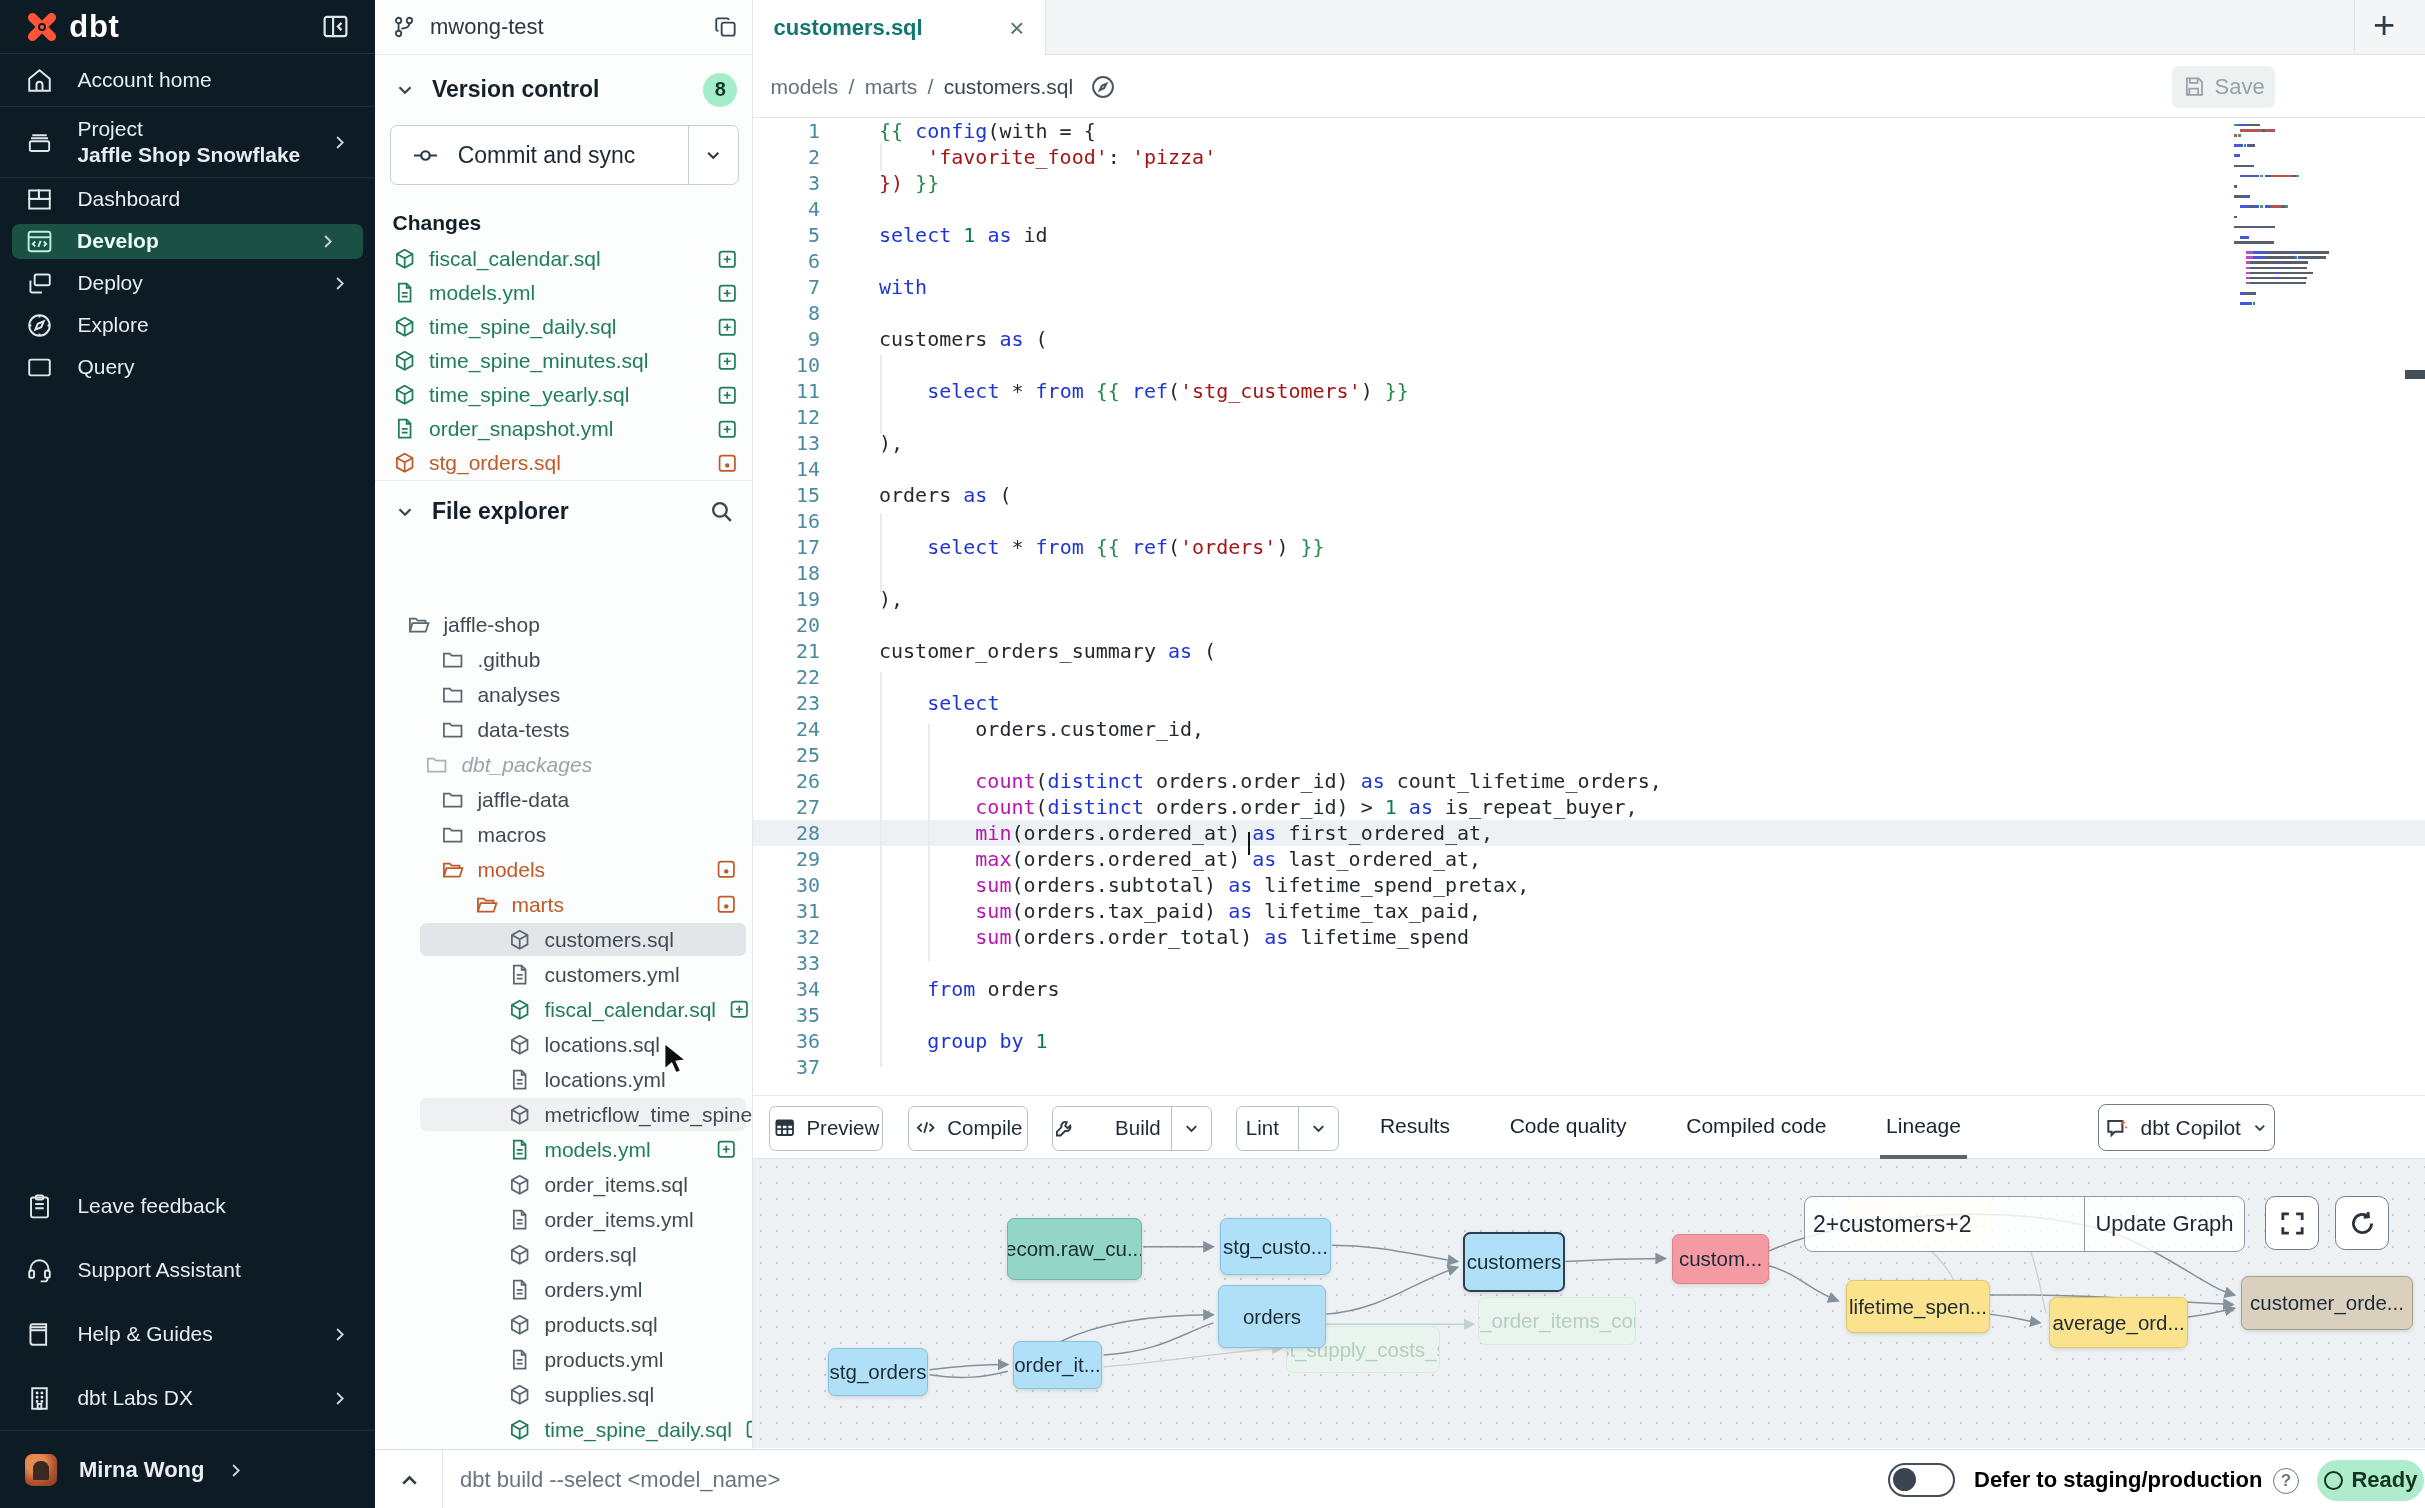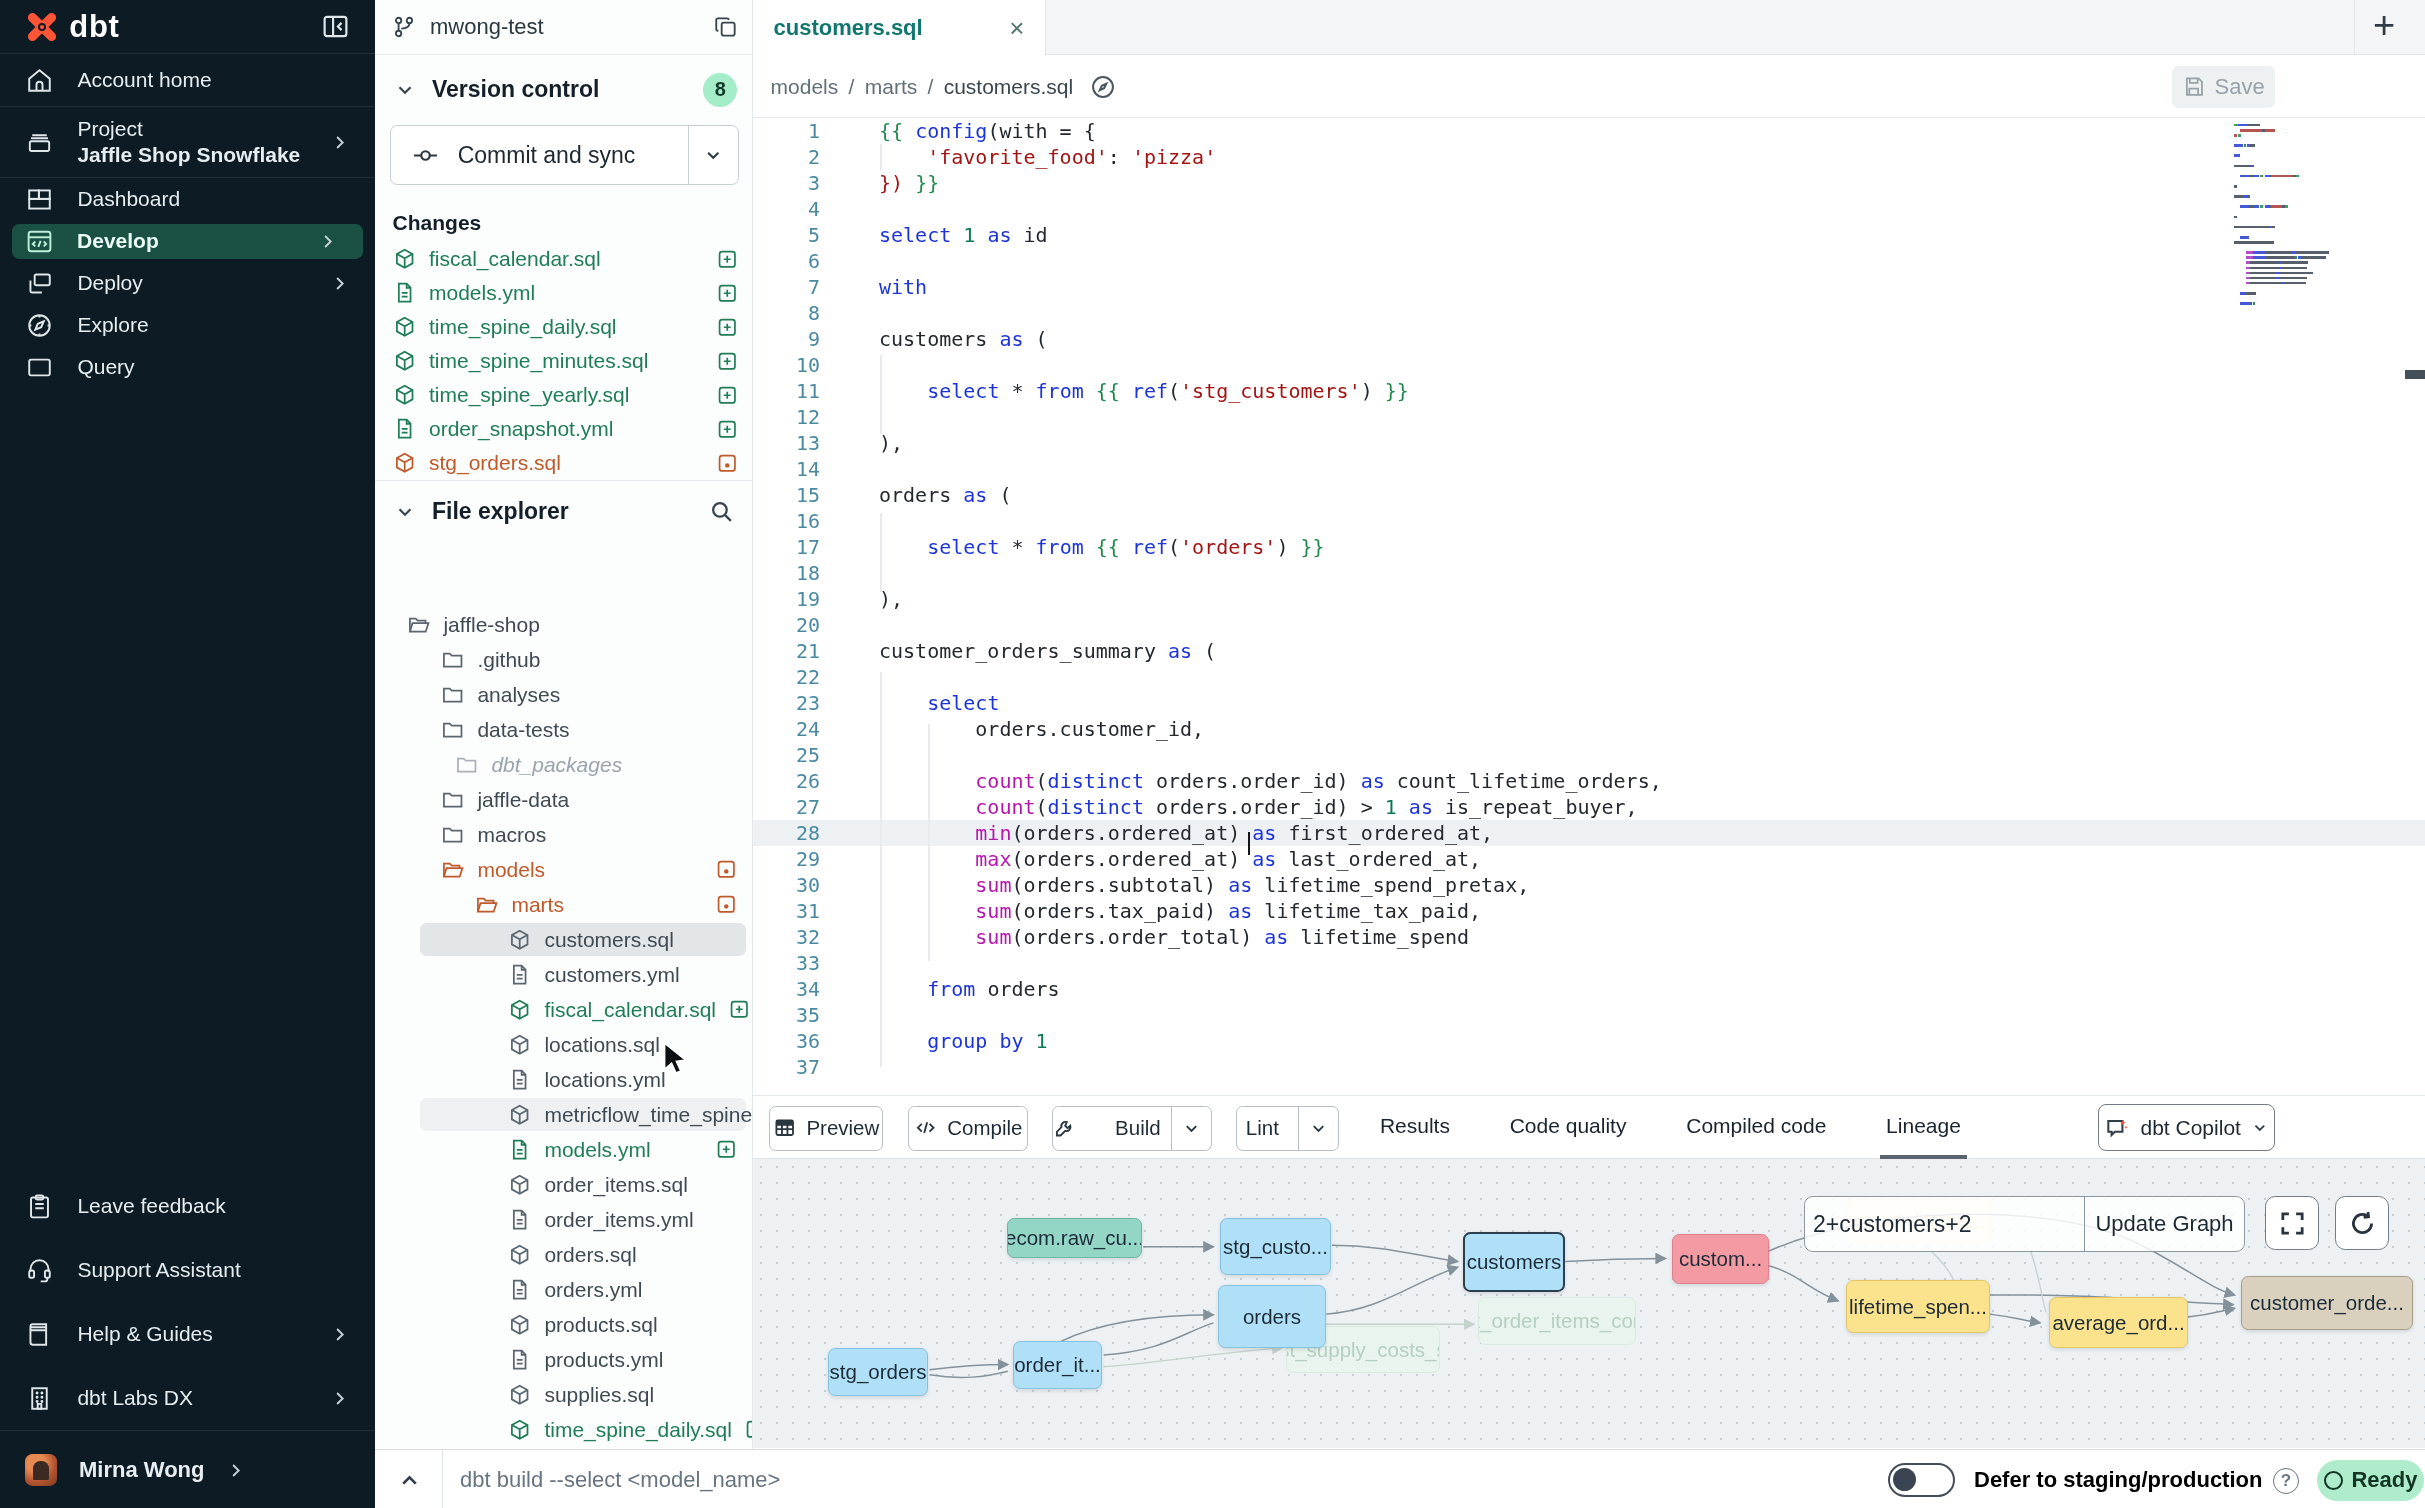--- a/index.html
+++ b/index.html
@@ -418,21 +418,21 @@
               <path d="M3 5.8h6l2 2h10V19.2H3z"></path>
             </svg></span>
           <span>analyses</span>
         </div>
         <div class="tree-row" style="padding-left: 66px;">
           <span class="fic"><svg viewBox="0 0 24 24">
               <path d="M3 5.8h6l2 2h10V19.2H3z"></path>
             </svg></span>
           <span>data-tests</span>
         </div>
-        <div class="tree-row muted" style="padding-left: 80px;">
+        <div class="tree-row muted" style="padding-left: 50px;">
           <span class="fic"><svg viewBox="0 0 24 24">
               <path d="M3 5.8h6l2 2h10V19.2H3z"></path>
             </svg></span>
           <span>dbt_packages</span>
         </div>
         <div class="tree-row" style="padding-left: 66px;">
           <span class="fic"><svg viewBox="0 0 24 24">
               <path d="M3 5.8h6l2 2h10V19.2H3z"></path>
             </svg></span>
           <span>jaffle-data</span>
@@ -934,21 +934,21 @@
         <g stroke="#c3d2cb" stroke-width="2" fill="none">
           <path d="M782,226 H984" marker-end="url(#arrf)"></path>
           <path d="M478,284 C560,278 620,266 722,258" marker-end="url(#arrf)"></path>
         </g>
         <g stroke="#c9d3d9" stroke-width="2" fill="none">
           <path d="M1600,118 C1650,160 1655,195 1632,228"></path>
           <path d="M1745,126 C1758,165 1760,190 1766,210"></path>
         </g>
       </svg>
       <div id="lineage-nodes">
-          <div class="ln-node t-source" style="left: 254px; top: 59px; width: 135px; height: 40px;">ecom.raw_cu...</div>
+          <div class="ln-node t-source" style="left: 254px; top: 59px; width: 135px; height: 62px;">ecom.raw_cu...</div>
           <div class="ln-node t-model" style="left: 467px; top: 59px; width: 111px; height: 57px;">stg_custo...</div>
           <div class="ln-node t-model-selected" style="left: 710px; top: 73px; width: 102px; height: 60px;">customers</div>
           <div class="ln-node t-error" style="left: 919px; top: 75px; width: 97px; height: 50px;">custom...</div>
           <div class="ln-node t-metric-faded" style="left: 1094px; top: 40px; width: 144px; height: 44px;">count_lifetim...</div>
           <div class="ln-node t-test" style="left: 725px; top: 138px; width: 158px; height: 48px;">test_order_items_com...</div>
           <div class="ln-node t-model" style="left: 465px; top: 126px; width: 108px; height: 63px;">orders</div>
           <div class="ln-node t-test" style="left: 533px; top: 167px; width: 154px; height: 47px;">test_supply_costs_s...</div>
           <div class="ln-node t-model" style="left: 260px; top: 182px; width: 89px; height: 48px;">order_it...</div>
           <div class="ln-node t-model" style="left: 75px; top: 189px; width: 100px; height: 48px;">stg_orders</div>
           <div class="ln-node t-metric" style="left: 1093px; top: 121px; width: 144px; height: 53px;">lifetime_spen...</div>

